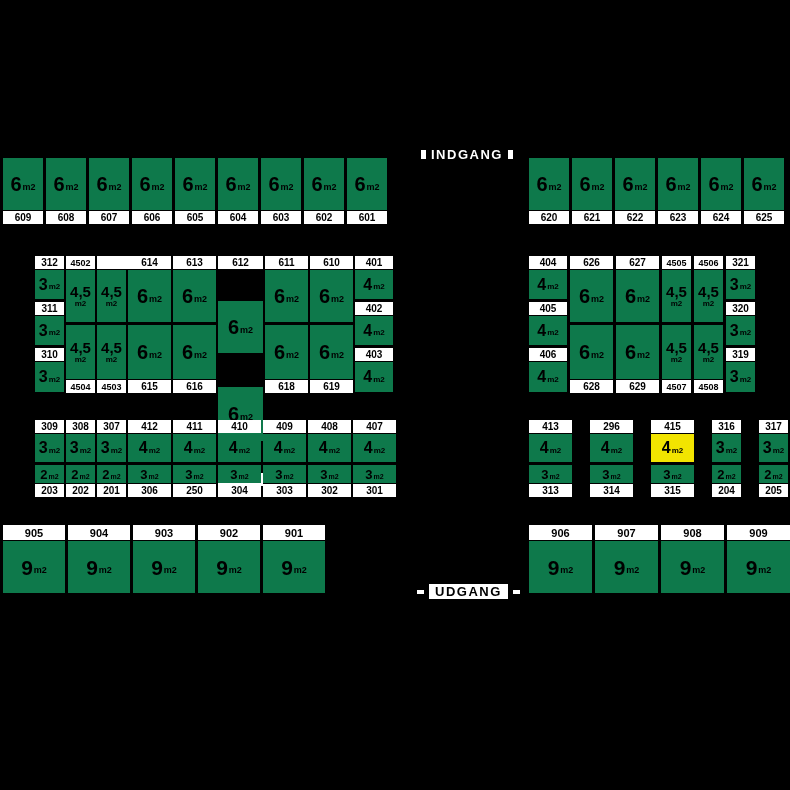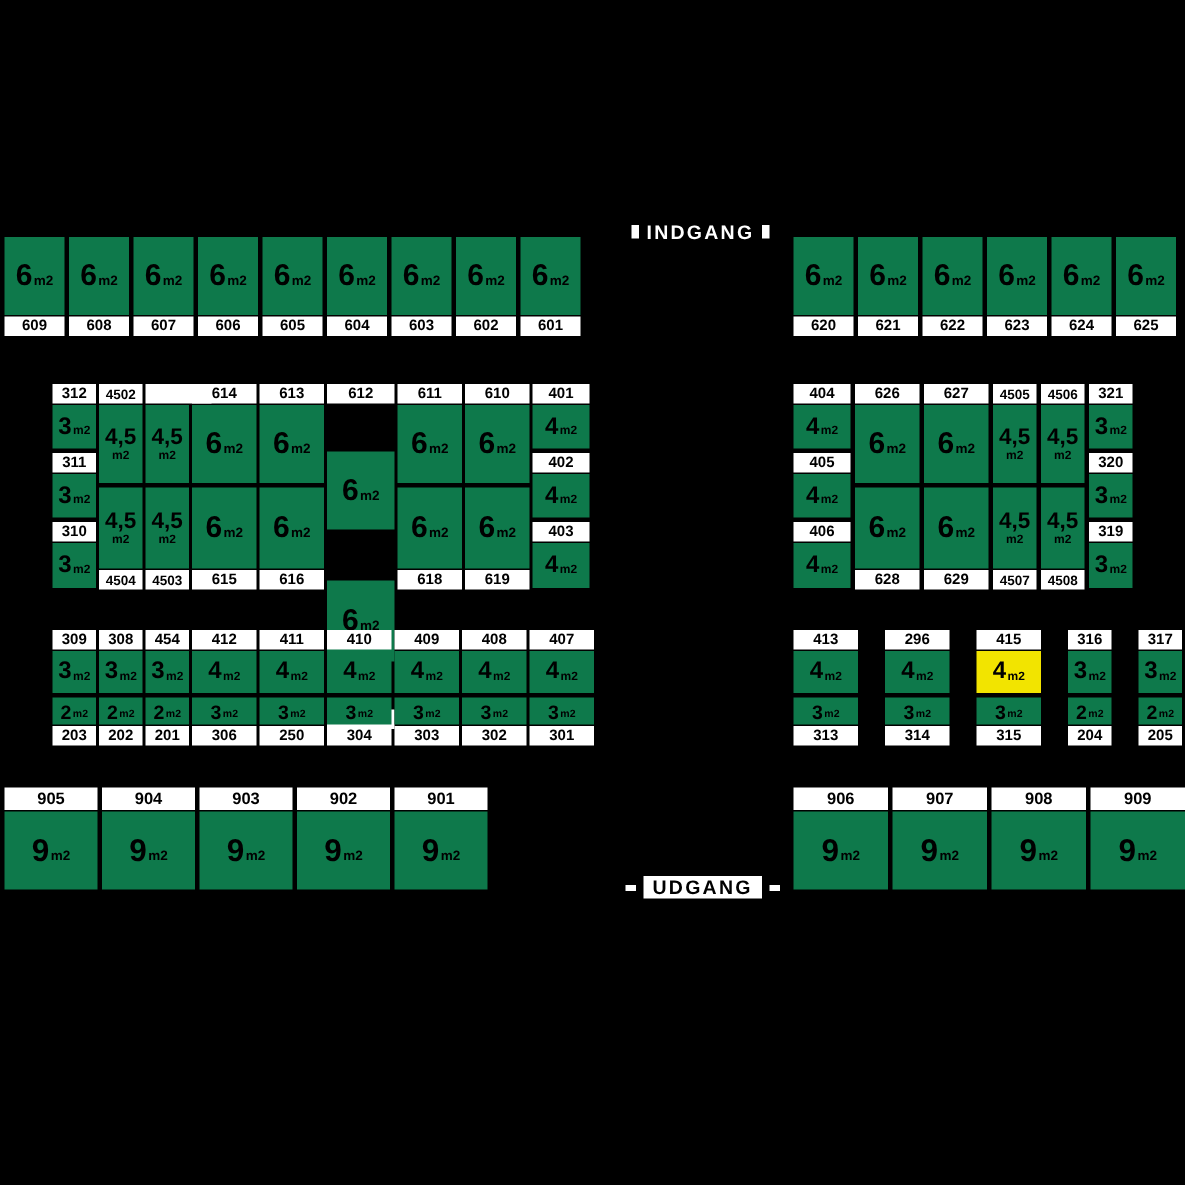--- a/index.html
+++ b/index.html
@@ -369,21 +369,21 @@
           <span class="big" style="font-size: 16px;">3</span>
           <span class="sub" style="font-size: 8px; margin-top: 5px; margin-left: 1px;">m2</span>
         </div>
         <div class="cell U" style="height: 18px; margin-top: 2px;">
           <span class="big" style="font-size: 13px;">2</span>
           <span class="sub" style="font-size: 7px; margin-top: 4px; margin-left: 1px;">m2</span>
         </div>
         <div class="cell L" style="height: 13px; font-size: 10px;">202</div>
       </div>
       <div class="col" style="width: 29px;">
-        <div class="cell L" style="height: 13px; font-size: 10px;">454</div>
+        <div class="cell L" style="height: 13px; font-size: 10px;">307</div>
         <div class="cell U" style="height: 28px;">
           <span class="big" style="font-size: 16px;">3</span>
           <span class="sub" style="font-size: 8px; margin-top: 5px; margin-left: 1px;">m2</span>
         </div>
         <div class="cell U" style="height: 18px; margin-top: 2px;">
           <span class="big" style="font-size: 13px;">2</span>
           <span class="sub" style="font-size: 7px; margin-top: 4px; margin-left: 1px;">m2</span>
         </div>
         <div class="cell L" style="height: 13px; font-size: 10px;">201</div>
       </div>

